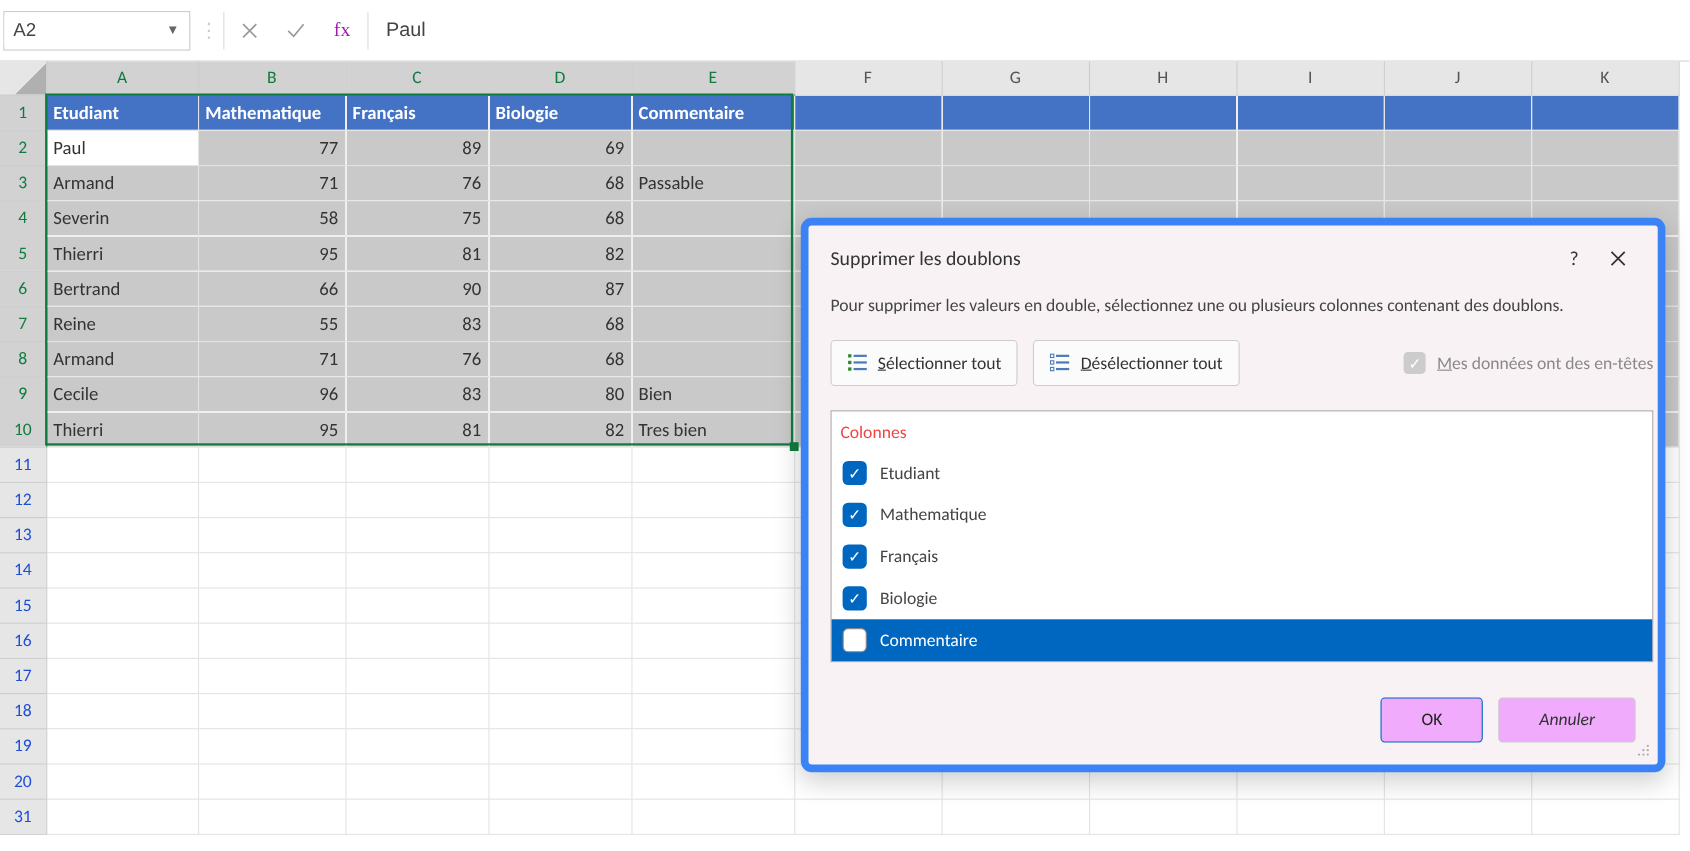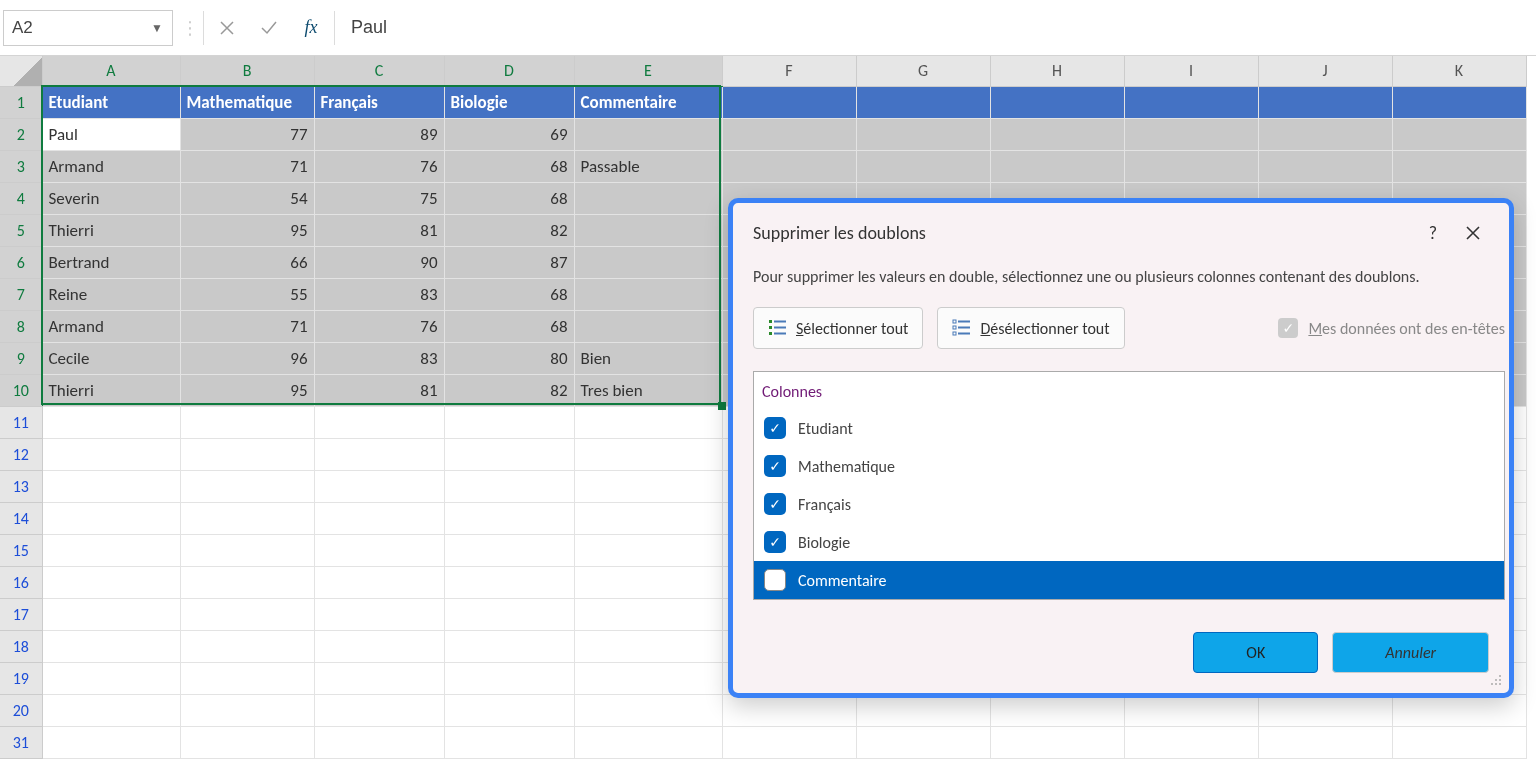--- a/index.html
+++ b/index.html
@@ -5,21 +5,21 @@
   * { box-sizing: border-box; margin: 0; padding: 0; }
   body { font-family: "Segoe UI", Calibri, Arial, sans-serif; font-size: 15px; background: #fff; position: relative; width: 1536px; height: 774px; overflow: hidden; }
   
   
   .formula-bar { display: flex; align-items: center; height: 56px; border-bottom: 1px solid #d4d4d4; background: #fff; }
   .name-box-wrap { display: flex; align-items: center; border: 1px solid #ccc; margin: 8px 6px 8px 3px; height: 36px; width: 170px; }
   .name-box { border: none; outline: none; padding: 4px 8px; font-size: 17px; flex: 1; width: 100px; background: #fff; color:#444; }
   .name-dd { width: 30px; height: 100%; display: flex; align-items: center; justify-content: center; color: #666; font-size: 12px; }
   .fb-sep { width: 22px; display:flex; justify-content:center; color:#ccc; font-size:18px; }
   .fb-btn { width: 42px; height: 36px; display: flex; align-items: center; justify-content: center; color: #888; font-size: 16px; }
-  .fx-label { font-style: italic; font-family: "Times New Roman", serif; color: #0c4a6e; font-size: 18px; }
+  .fx-label { font-family: "Times New Roman", serif; color: #a21caf; font-size: 18px; }
   .fb-vsep { width:1px; height:34px; background:#dcdcdc; margin:0 2px; }
   .formula-input { flex: 1; padding: 6px 14px; font-size: 18px; border: none; outline: none; color:#444; }
   
   
   .grid { position: relative; }
   table.sheet { border-collapse: collapse; table-layout: fixed; }
   .corner { width: 42px; height: 30px; background: linear-gradient(135deg, transparent 60%, #b0b0b0 60%); border-right: 1px solid #ccc; border-bottom: 1px solid #ccc; background-color:#e6e6e6; }
   th.col-h { background: #e6e6e6; font-weight: normal; color: #555; height: 30px; border-right: 1px solid #ccc; border-bottom: 1px solid #ccc; font-size: 16px; }
   th.row-h { background: #e6e6e6; font-weight: normal; color: #1d4ed8; width: 42px; border-right: 1px solid #ccc; border-bottom: 1px solid #ccc; text-align: center; font-size: 16px; }
   th.col-h.sel, th.row-h.sel { background: #d2d2d2; color: #0f7b3f; border-bottom-color:#0f7b3f; }
@@ -27,44 +27,44 @@
   td { height: 32px; border-right: 1px solid #e3e3e3; border-bottom: 1px solid #e3e3e3; padding: 2px 6px; font-size: 17px; color: #333; overflow: hidden; white-space: nowrap; }
   td.num { text-align: right; }
   .hdr-row td { background: #4472c4; color: #fff; font-weight: bold; }
   .sel td { background: #c9c9c9; }
   td.active { background: #fff !important; }
   
   .selection-border { position: absolute; border: 2px solid #0f7b3f; pointer-events: none; }
   .fill-handle { position:absolute; width:8px; height:8px; background:#0f7b3f; }
   
   
-  .dialog { position: absolute; left: 728px; top: 198px; width: 786px; background: #f9f2f4; border: 5px solid #3b82f6; border-radius: 10px; box-shadow: 0 8px 24px rgba(0,0,0,0.2); }
+  .dialog { position: absolute; left: 728px; top: 198px; width: 786px; background: #f9f2f4; border: 7px solid #3b82f6; border-radius: 10px; box-shadow: 0 8px 24px rgba(0,0,0,0.2); }
   .dlg-title { display: flex; align-items: center; padding: 14px 16px 12px 20px; font-size: 18px; color: #333; }
   .dlg-title .title-text { flex: 1; }
   .dlg-title .help-btn, .dlg-title .close-btn { width: 40px; height: 32px; display: flex; align-items: center; justify-content: center; font-size: 18px; color: #333; }
   .dlg-title .close-btn svg { width:16px; height:16px; }
   .dlg-body { padding: 4px 4px 16px 20px; font-size: 16px; color: #444; }
   .dlg-desc { line-height: 1.5; margin-bottom: 18px; }
   .dlg-toolbar { display: flex; gap: 14px; align-items: center; margin-bottom: 22px; }
   .tb-btn { display: flex; align-items: center; gap: 8px; padding: 10px 14px; background: #fbfbfb; border: 1px solid #ccc; border-radius: 4px; font-size: 16px; color: #333; }
   .tb-btn .ico { width:20px; height:20px; display:flex; align-items:center; justify-content:center; }
   .tb-chk { display: flex; align-items: center; gap: 10px; margin-left: auto; color: #888; }
   .tb-chk .cbox { width:20px; height:20px; border-radius:4px; background:#ccc; display:flex; align-items:center; justify-content:center; color:#fff; font-size:14px; }
   .u { text-decoration: underline; }
   
   .col-list { border: 1px solid #aaa; background: #fff; padding: 10px 0 0 0; }
-  .col-list-title { padding: 0 12px 8px 8px; font-size: 16px; color: #701a75; }
+  .col-list-title { padding: 0 12px 8px 8px; font-size: 16px; color: #ef4444; }
   .col-item { display: flex; align-items: center; gap: 12px; padding: 8px 10px; font-size: 16px; }
   .col-item .cb { width: 22px; height: 22px; border-radius: 5px; display: flex; align-items: center; justify-content: center; color: #fff; font-size: 14px; }
   .col-item .cb.checked { background: #0067c0; }
   .col-item .cb.unchecked { background: #fff; border: 1px solid #888; }
   .col-item.highlight { background: #0067c0; color: #fff; }
   
   .dlg-footer { display: flex; justify-content: flex-end; gap: 14px; padding: 16px 20px 20px 20px; }
-  .dlg-btn { padding: 10px 52px; background: #0ea5e9; border-radius: 4px; font-size: 16px; }
+  .dlg-btn { padding: 10px 36px; background: #f0abfc; border-radius: 4px; font-size: 16px; }
   .dlg-btn.primary { border: 1px solid #0067c0; color: #222; }
   .dlg-btn.secondary { border: 1px solid #ccc; color: #333; font-style: italic; }
   .resize-grip { position:absolute; right:6px; bottom:6px; width:16px; height:16px; color:#aaa; }
 </style>
 </head>
 <body>
 
 <div class="formula-bar">
   <div class="name-box-wrap">
     <input class="name-box" value="A2" style="">
@@ -158,21 +158,21 @@
           <td class=""></td>
           <td class=""></td>
           <td class=""></td>
           <td class=""></td>
           <td class=""></td>
           <td class=""></td>
         </tr>
         <tr class="sel">
           <th class="row-h sel">4</th>
           <td class="">Severin</td>
-          <td class="num">54</td>
+          <td class="num">58</td>
           <td class="num">75</td>
           <td class="num">68</td>
           <td class=""></td>
           <td class=""></td>
           <td class=""></td>
           <td class=""></td>
           <td class=""></td>
           <td class=""></td>
           <td class=""></td>
         </tr>

